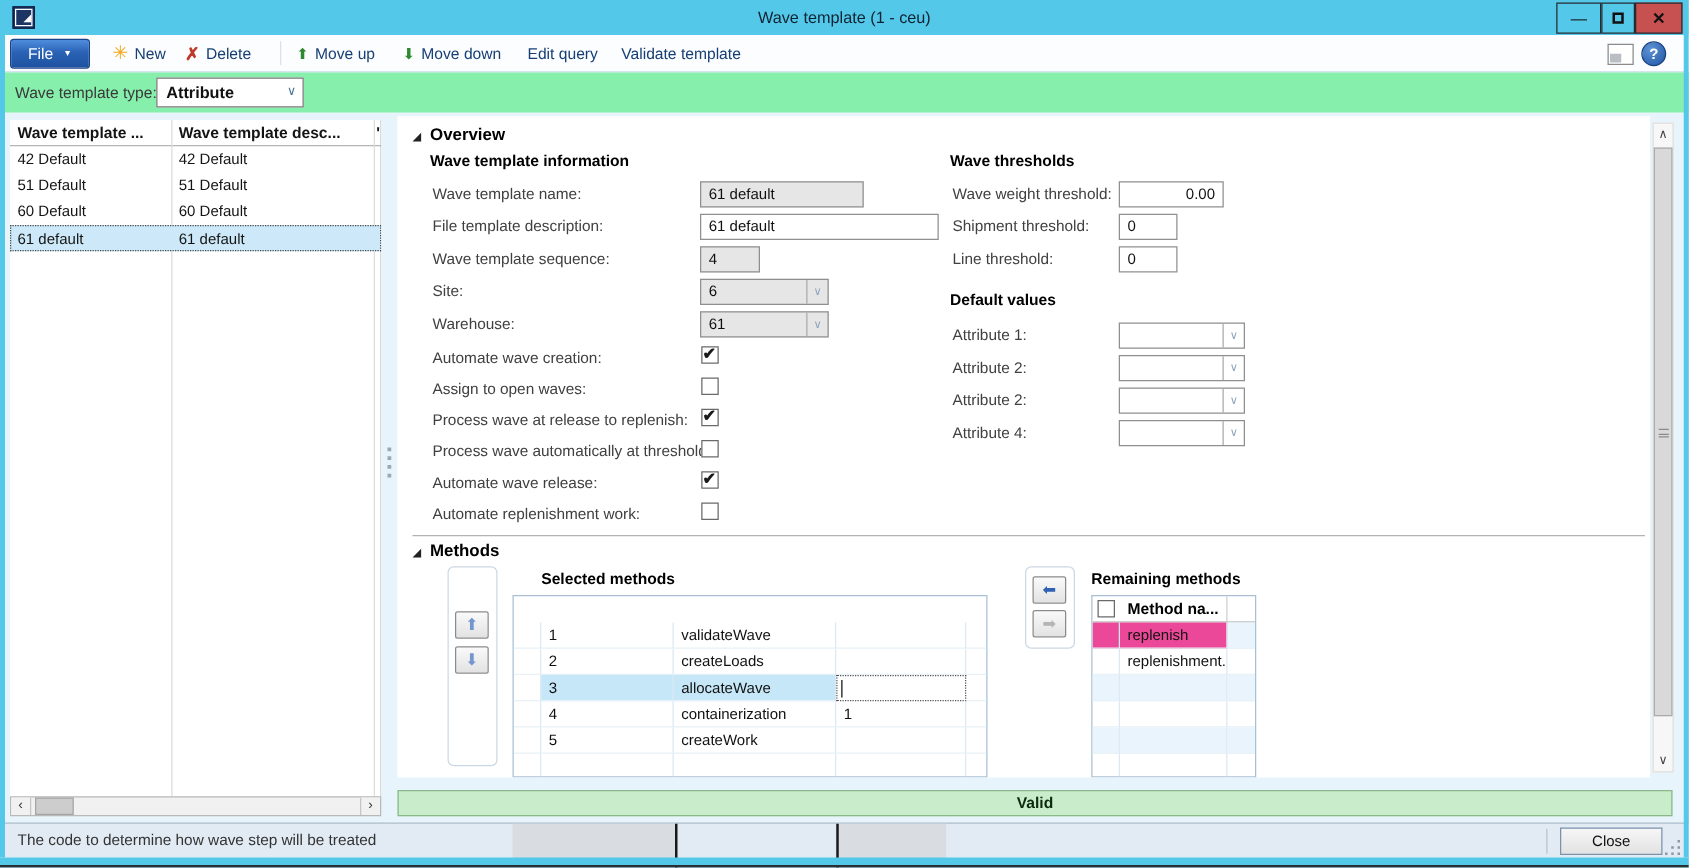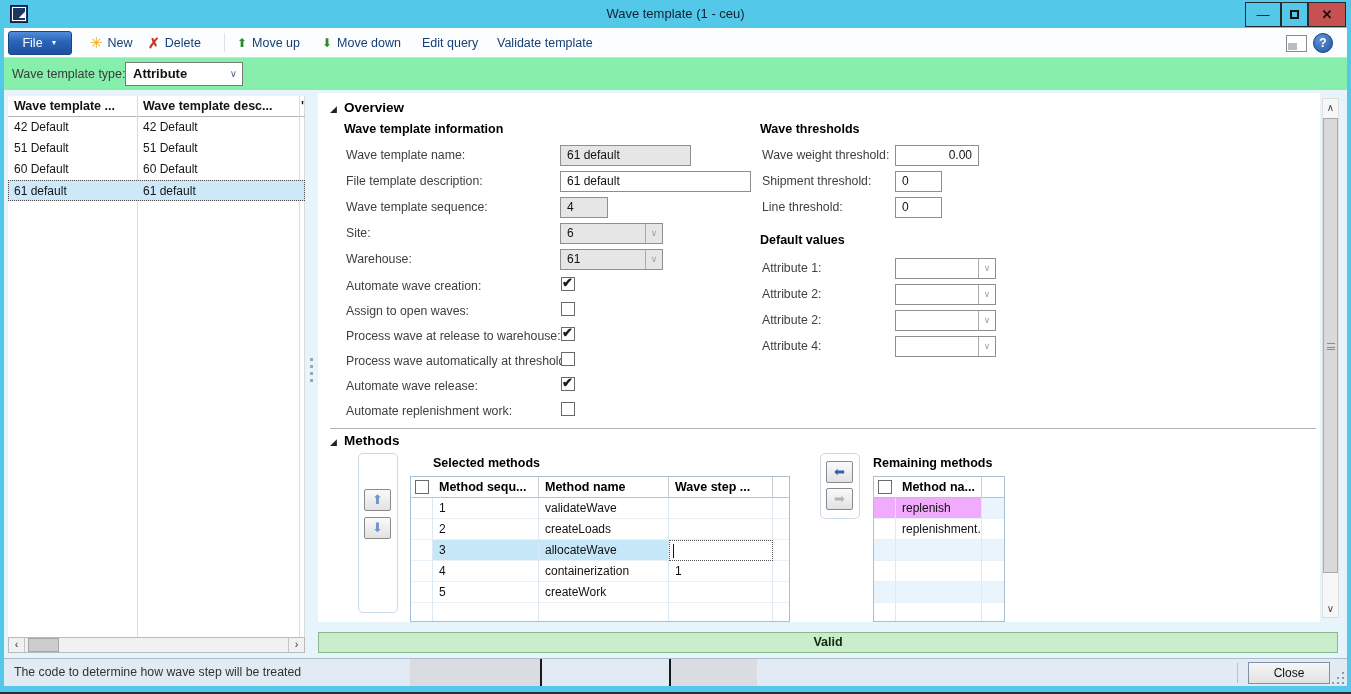--- a/index.html
+++ b/index.html
@@ -82,21 +82,21 @@
   .mini-btn { position:absolute; width:27px; height:22px; border:1px solid #8a8a8a; border-radius:2px; background:linear-gradient(#fafafa,#e2e2e2); text-align:center; line-height:20px; font-size:13px; }
   .btn-group { position:absolute; border:1px solid #ccd8e4; border-radius:5px; background:#fff; }
 
   
   .mtable { position:absolute; background:#fff; border:1px solid #a9c0d4; overflow:hidden; }
   .mt-header { position:absolute; left:0; top:0; right:0; height:21px; border-bottom:1px solid #bfbfbf; font-weight:bold; font-size:12.5px; color:#000; }
   .mt-hcell { position:absolute; top:0; height:21px; line-height:20px; padding-left:6px; border-right:1px solid #cfcfcf; overflow:hidden; white-space:nowrap; }
   .mt-row { position:absolute; left:0; right:0; height:21px; }
   .mt-cell { position:absolute; top:0; height:21px; line-height:20px; padding-left:6px; border-right:1px solid #dce9f3; border-bottom:1px solid #e8f1f8; font-size:12px; color:#111; overflow:hidden; white-space:nowrap; }
   .mt-cell.sel { background:#c5e7f8; }
-  .mt-cell.gray { background:#f0abfc; }
+  .mt-cell.gray { background:#ec4899; }
   .mt-cell.blue { background:#eaf4fc; }
   .editcell { position:absolute; top:0; height:21px; border:1px dotted #555; background:#fff; }
   .editcell .caretline { position:absolute; left:3px; top:3px; width:1px; height:14px; background:#111; }
   .hdr-cb { position:absolute; left:4px; top:3px; }
 
   
   .valid-bar { left:318px; top:632px; width:1020px; height:21px; background:#c9edca; border:1px solid #8ab88a; text-align:center; line-height:19px; font-weight:bold; font-size:12.5px; color:#0c2a0c; }
   .statusbar { left:0; top:658px; width:1351px; height:28px; background:#e2ebf4; border-top:1px solid #aebdcb; }
   .sb-seg { position:absolute; top:0; height:28px; background:#d9dde2; }
   .sb-sep { position:absolute; top:0; width:2px; height:36px; background:#1a1a1a; }
@@ -226,21 +226,21 @@
       <span class="cval">61</span>
       <span class="cbtn">∨</span>
     </div>
 
     <span class="abs flabel" style="left:28px;top:186px">Automate wave creation:</span>
     <span class="abs cb checked" style="left:243px;top:184px">
         <span class="mark">✔</span>
       </span>
     <span class="abs flabel" style="left:28px;top:211px">Assign to open waves:</span>
     <span class="abs cb" style="left:243px;top:209px"></span>
-    <span class="abs flabel" style="left:28px;top:236px">Process wave at release to warehouse:</span>
+    <span class="abs flabel" style="left:28px;top:236px">Process wave at release to replenish:</span>
     <span class="abs cb checked" style="left:243px;top:234px">
         <span class="mark">✔</span>
       </span>
     <span class="abs flabel" style="left:28px;top:261px">Process wave automatically at threshold:</span>
     <span class="abs cb" style="left:243px;top:259px"></span>
     <span class="abs flabel" style="left:28px;top:286px">Automate wave release:</span>
     <span class="abs cb checked" style="left:243px;top:284px">
         <span class="mark">✔</span>
       </span>
     <span class="abs flabel" style="left:28px;top:311px">Automate replenishment work:</span>
@@ -280,27 +280,20 @@
     <span class="abs sec-tri" style="left:12px;top:344px">◢</span>
     <span class="abs sec-title" style="left:26px;top:340px">Methods</span>
 
     <div class="btn-group" style="left:40px;top:360px;width:40px;height:160px"></div>
     <div class="mini-btn" style="left:46px;top:396px"><span style="color:#7396cc">⬆</span></div>
     <div class="mini-btn" style="left:46px;top:424px"><span style="color:#7396cc">⬇</span></div>
 
     <span class="abs grp-title" style="left:115px;top:363px">Selected methods</span>
 
     <div class="mtable" style="left:92px;top:383px;width:380px;height:146px">
-      <div class="mt-header">
-        <span class="cb hdr-cb"></span>
-        <span class="mt-hcell" style="left:22px;width:106px">Method sequ...</span>
-        <span class="mt-hcell" style="left:128px;width:130px">Method name</span>
-        <span class="mt-hcell" style="left:258px;width:104px">Wave step ...</span>
-        <span class="mt-hcell" style="left:362px;width:18px;border-right:none"></span>
-      </div>
       <div class="mt-row" style="top:21px">
         <span class="mt-cell" style="left:0;width:22px"></span>
         <span class="mt-cell" style="left:22px;width:106px">1</span>
         <span class="mt-cell" style="left:128px;width:130px">validateWave</span>
         <span class="mt-cell" style="left:258px;width:104px"></span>
         <span class="mt-cell" style="left:362px;width:18px;border-right:none"></span>
       </div>
       <div class="mt-row" style="top:42px">
         <span class="mt-cell" style="left:0;width:22px"></span>
         <span class="mt-cell" style="left:22px;width:106px">2</span>

